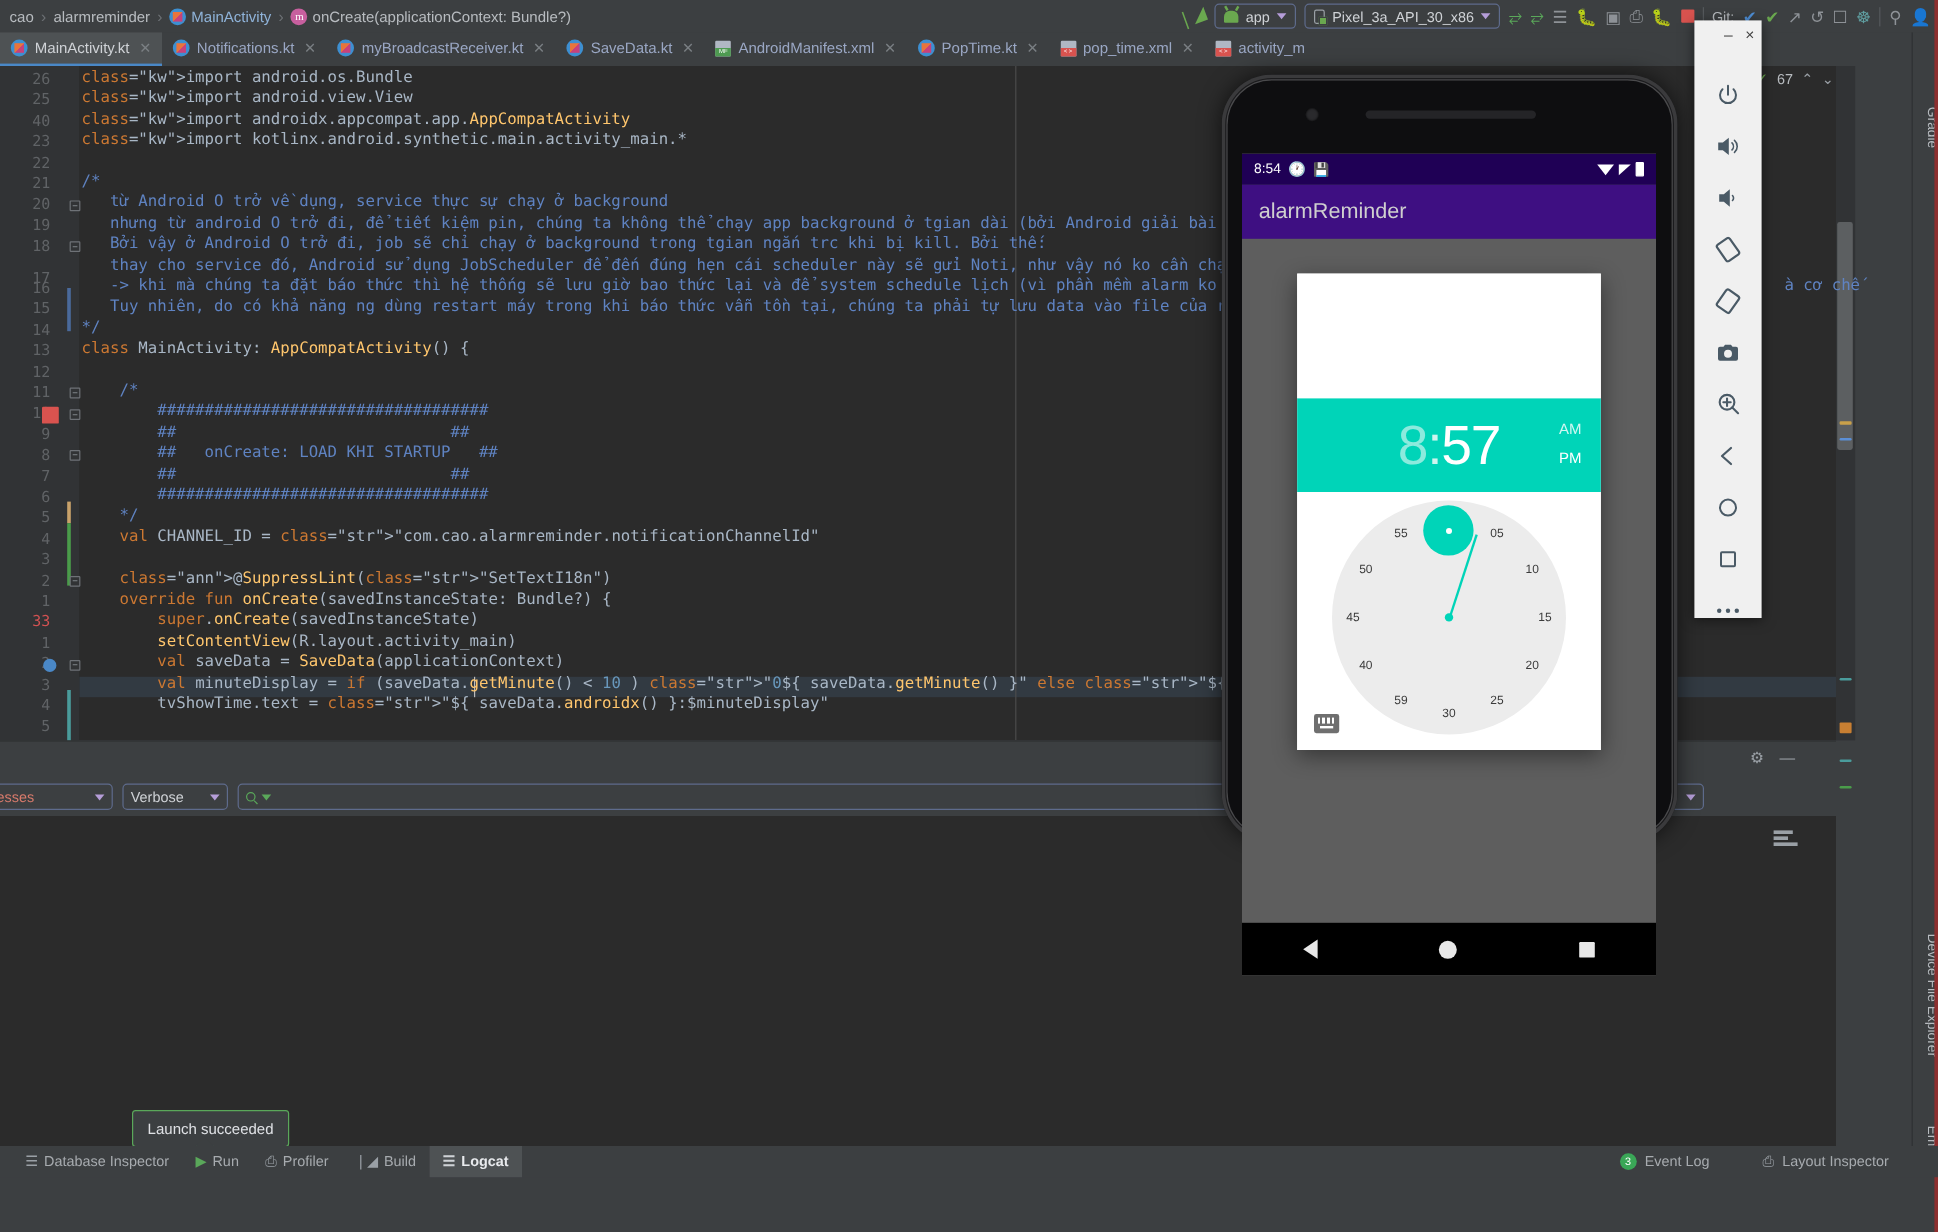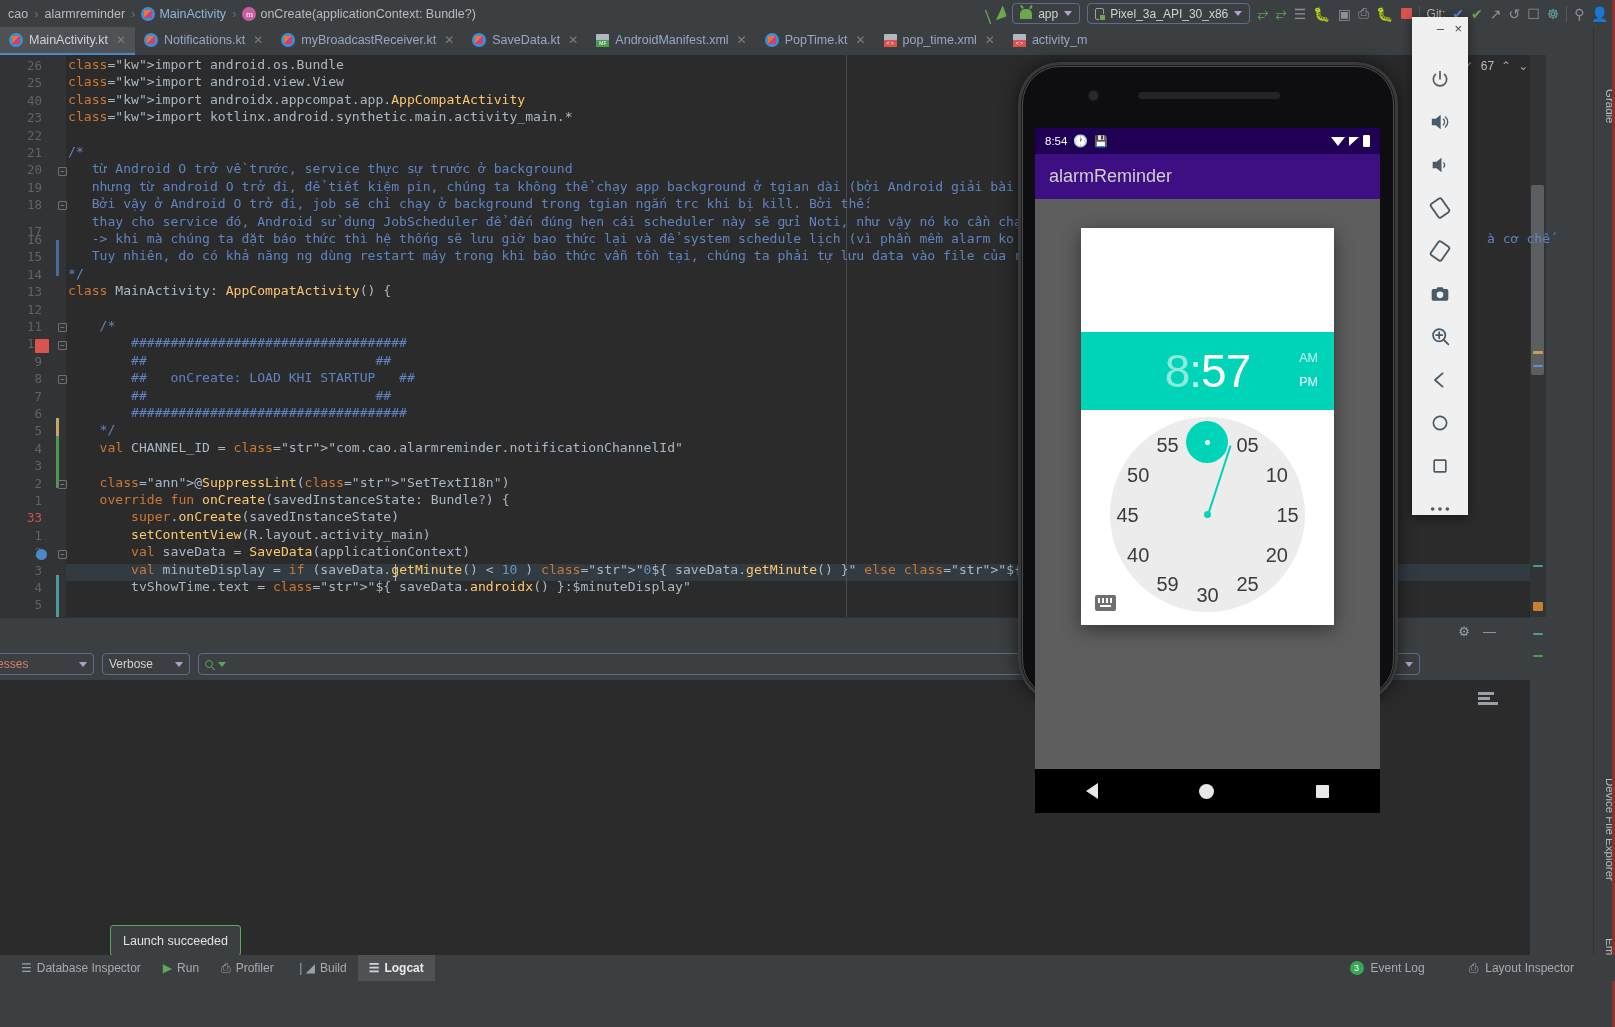--- a/index.html
+++ b/index.html
@@ -153,21 +153,21 @@
   .timehdr { height:78px; background:#00d4b8; position:relative; display:flex; align-items:center;
              justify-content:center; }
   .bigtime { font-size:46px; letter-spacing:-1px; line-height:1; }
   .th-h { color:#8ceadd; } .th-c { color:#cff4ee; } .th-m { color:#ffffff; }
   .ampm { position:absolute; right:16px; top:15px; color:#ffffff; font-size:12.5px; line-height:1.9;
           text-align:left; }
   .ampm .pm { color:#ffffff; }
   .dial { position:relative; height:215px; background:#fff; }
   .dialcirc { position:absolute; left:29px; top:7px; width:195px; height:195px; border-radius:50%;
               background:#ececec; }
-  .dnum { position:absolute; font-size:20px; color:#3b3b3b; transform:translate(-50%,-50%); }
+  .dnum { position:absolute; font-size:10px; color:#3b3b3b; transform:translate(-50%,-50%); }
   .hand { position:absolute; background:#00d4b8; width:2px; transform-origin:top center; }
   .handdot { position:absolute; width:7px;height:7px;border-radius:50%;background:#00d4b8; }
   .selcirc { position:absolute; width:42px;height:42px;border-radius:50%;background:#00d4b8;
              display:flex;align-items:center;justify-content:center; }
   .selcirc .inner { width:5px;height:5px;border-radius:50%;background:#ffffff; }
   .kbdic { position:absolute; left:14px; bottom:14px; width:21px;height:16px;background:#6f6f6f;
            border-radius:2px; }
   .kbdic:before{content:"";position:absolute;left:3px;top:3px;width:15px;height:5px;
       background:repeating-linear-gradient(90deg,#fff 0 2px,transparent 2px 4px);}
   .kbdic:after{content:"";position:absolute;left:5px;top:10px;width:11px;height:2px;background:#fff;}
@@ -345,21 +345,21 @@
       <div class="rightmargin" style="left:780px;"></div>
       <div class="caretline" style="left:329px; top:509px; height:17px;"></div>
 
       <div id="code-lines">
           <div class="cl pl" style="top: 1px;"><span <span="" class="kw">class</span>="kw"&gt;import android.os.Bundle</div>
           <div class="cl pl" style="top: 18.4px;"><span <span="" class="kw">class</span>="kw"&gt;import android.view.View</div>
           <div class="cl pl" style="top: 35.8px;"><span <span="" class="kw">class</span>="kw"&gt;import androidx.appcompat.app.<span class="fn">AppCompatActivity</span></div>
           <div class="cl pl" style="top: 53.2px;"><span <span="" class="kw">class</span>="kw"&gt;import kotlinx.android.synthetic.main.activity_main.*</div>
           <div class="cl pl" style="top: 70.6px;"></div>
           <div class="cl pl" style="top: 88px;"><span class="vcom">/*</span></div>
-          <div class="cl pl" style="top: 105.4px;"><span class="vcom">   từ Android O trở về trước, service thực sự trước ở background</span></div>
+          <div class="cl pl" style="top: 105.4px;"><span class="vcom">   từ Android O trở về dụng, service thực sự chạy ở background</span></div>
           <div class="cl pl" style="top: 122.8px;"><span class="vcom">   nhưng từ android O trở đi, để tiết kiệm pin, chúng ta không thể chạy app background ở tgian dài (bởi Android giải bài to</span></div>
           <div class="cl pl" style="top: 140.2px;"><span class="vcom">   Bởi vậy ở Android O trở đi, job sẽ chỉ chạy ở background trong tgian ngắn trc khi bị kill. Bởi thế:</span></div>
           <div class="cl pl" style="top: 157.6px;"><span class="vcom">   thay cho service đó, Android sử dụng JobScheduler để đến đúng hẹn cái scheduler này sẽ gửi Noti, như vậy nó ko cần chạy</span></div>
           <div class="cl pl" style="top: 175px;"><span class="vcom">   -&gt; khi mà chúng ta đặt báo thức thì hệ thống sẽ lưu giờ bao thức lại và để system schedule lịch (vì phần mềm alarm ko ph</span></div>
           <div class="cl pl" style="top: 192.4px;"><span class="vcom">   Tuy nhiên, do có khả năng ng dùng restart máy trong khi báo thức vẫn tồn tại, chúng ta phải tự lưu data vào file của riê</span></div>
           <div class="cl pl" style="top: 209.8px;"><span class="vcom">*/</span></div>
           <div class="cl pl" style="top: 227.2px;"><span class="kw">class</span> MainActivity: <span class="fn">AppCompatActivity</span>() {</div>
           <div class="cl pl" style="top: 244.6px;"></div>
           <div class="cl pl" style="top: 262px;"><span class="vcom">    /*</span></div>
           <div class="cl pl" style="top: 279.4px;"><span class="vcom">        ###################################</span></div>

